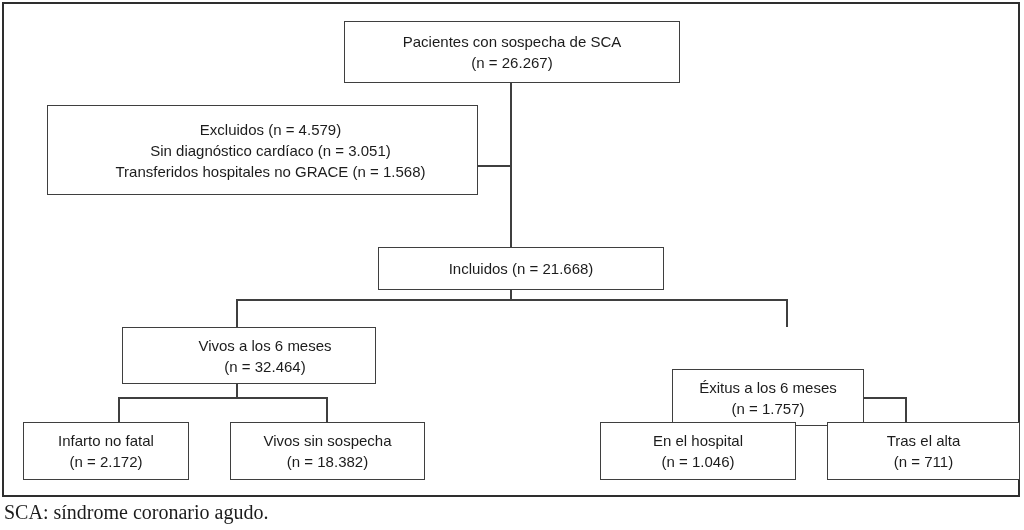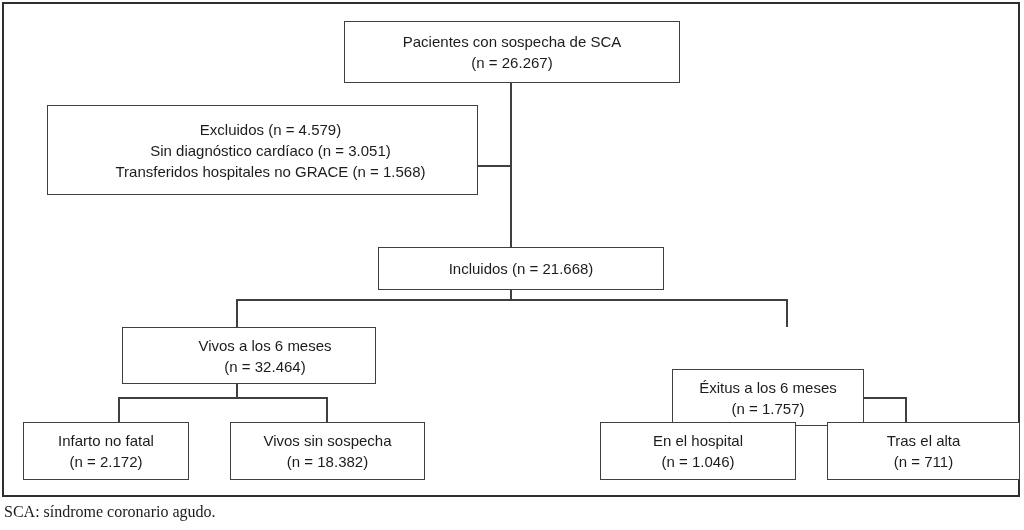--- a/index.html
+++ b/index.html
@@ -33,21 +33,21 @@
   }
   .hline, .vline {
     position: absolute;
     background: #3f3f3f;
     z-index: 1;
   }
   .footnote {
     position: absolute;
     left: 4px; top: 502px;
     font-family: "Liberation Serif", serif;
-    font-size: 16px;
+    font-size: 20px;
     line-height: 20px;
     color: #1c1c1c;
   }
   
   #n-suspected   { left: 344px; top: 21px;  width: 336px; height: 62px; }
   #n-excluded    { left: 47px;  top: 105px; width: 431px; height: 90px; padding-left: 16px; }
   #n-included    { left: 366px; top: 247px; width: 286px; height: 43px; margin-left: 12px; }
   #n-alive6m     { left: 122px; top: 327px; width: 254px; height: 57px; padding-left: 32px; }
   #n-death6m     { left: 672px; top: 345px; width: 192px; height: 57px; margin-top: 24px; }
   #n-nonfatalmi  { left: 23px;  top: 422px; width: 166px; height: 58px; }

